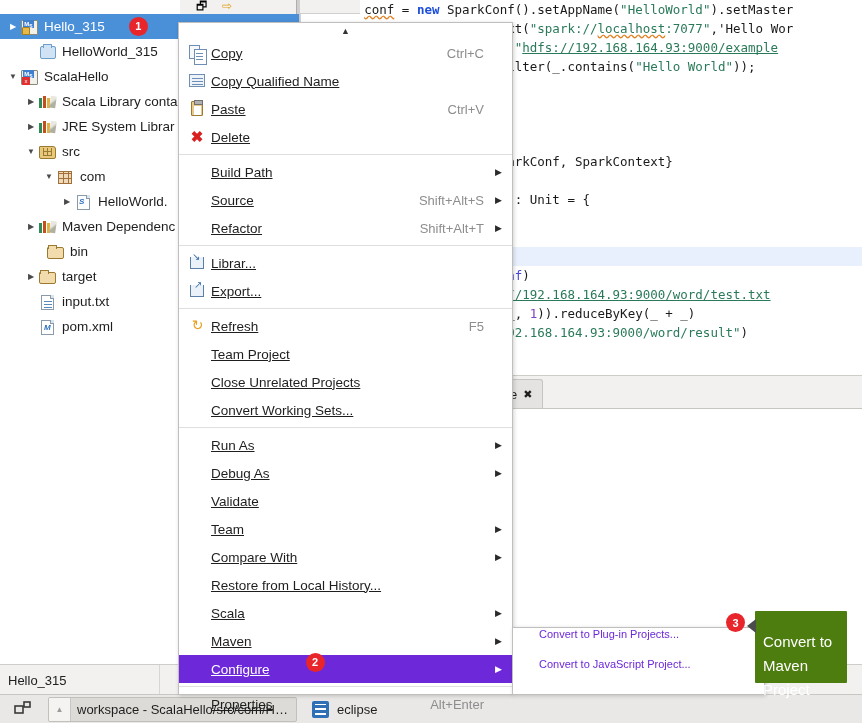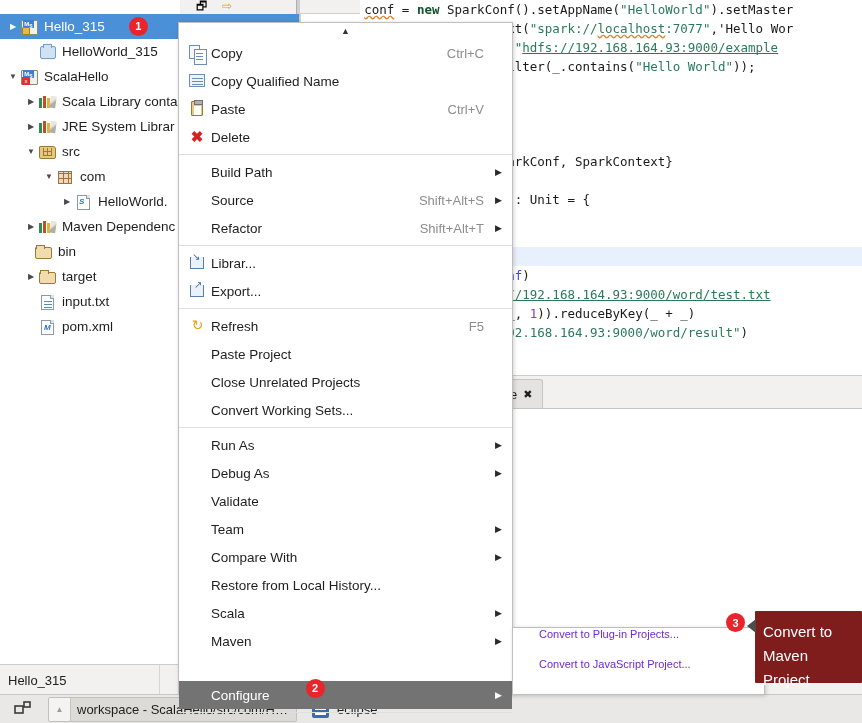--- a/index.html
+++ b/index.html
@@ -22,21 +22,21 @@
   }
   .code-lines {
     position: absolute; left: 0; top: 0; width: 562px;
     font-family: "DejaVu Sans Mono", monospace;
     font-size: 12.5px;
     white-space: pre;
     line-height: 19px;
   }
   .code-line { height: 19px; position: relative; padding-left: 4px; }
   .code-line.hl { background: #e8f0fe; }
-  .tok-kw { color: #14532d; font-weight: bold; }
+  .tok-kw { color: #1d4ed8; font-weight: bold; }
   .tok-str { color: #2a7a5a; }
   .tok-blue { color: #4646d8; }
   .tok-ital { color: #2a9ea9; font-style: italic; }
   .tok-plain { color: #1a1a1a; }
   .tok-num { color: #8040c0; }
   .squig { text-decoration: underline wavy #e08020; text-decoration-skip-ink: none; }
   .ulink { text-decoration: underline; }
 
   
   .toolbar-strip {
@@ -207,23 +207,23 @@
     z-index: 40;
   }
   .ctx-scroll {
     height: 16px; display: flex; align-items: center; justify-content: center;
     font-size: 9px; color: #333;
   }
   .ctx-item {
     position: relative; height: 28px; display: flex; align-items: center;
     font-size: 13.5px; color: #1e1e1e; padding-left: 8px; white-space: nowrap;
   }
-  .ctx-item.sel { background: #737373; color: #ffffff; margin-top: 26px; }
+  .ctx-item.sel { background: #6d28d9; color: #ffffff; }
   .ctx-ico { width: 24px; min-width: 24px; height: 18px; position: relative; }
-  .ctx-label { flex: 0 0 auto; }
+  .ctx-label { flex: 0 0 auto; text-decoration: underline; }
   .ctx-accel {
     position: absolute; right: 28px; color: #8d8d8d; font-size: 13px;
   }
   .ctx-arrow {
     position: absolute; right: 10px; font-size: 9px; color: #2a2a2a;
   }
   .ctx-item.sel .ctx-arrow { color: #ffffff; }
   .ctx-sep { height: 1px; background: #e0dfdd; margin: 3px 0; }
 
   
@@ -261,23 +261,23 @@
     background: #ffffff; border: 1px solid #c0bfbd;
     box-shadow: 1px 1px 4px rgba(0,0,0,0.18); z-index: 45;
   }
   .sub-item {
     height: 30px; display: flex; align-items: flex-start; padding-left: 26px;
     font-size: 11px; color: #6d28d9; white-space: nowrap;
   }
 
   
   .tooltip {
-    position: absolute; left: 755px; top: 611px; width: 107px; height: 72px;
-    background: #7f1d1d; color: #ffffff; z-index: 60;
-    font-size: 15px; line-height: 24px; padding: 9px 6px 0 8px;
+    position: absolute; left: 755px; top: 611px; width: 92px; height: 72px;
+    background: #4d7c0f; color: #ffffff; z-index: 60;
+    font-size: 15px; line-height: 24px; padding: 19px 6px 0 8px;
     border-radius: 1px;
   }
   .tooltip .tail {
     position: absolute; left: -8px; top: 8px; width: 0; height: 0;
     border-top: 7px solid transparent; border-bottom: 7px solid transparent;
     border-right: 9px solid #4c4c4c;
   }
 
   
   .console-pane {
@@ -398,21 +398,21 @@
         <span class="tree-ico">
           <span class="ic-lib">
             <i class="b1"></i>
             <i class="b2"></i>
             <i class="b3"></i>
             <i class="pen"></i>
           </span>
         </span>
         <span class="tree-label">Maven Dependenc</span>
       </div>
-      <div class="tree-row" style="padding-left: 20px;">
+      <div class="tree-row" style="padding-left: 32px;">
         <span class="twisty"></span>
         <span class="tree-ico">
           <span class="ic-folder-open"></span>
         </span>
         <span class="tree-label">bin</span>
       </div>
       <div class="tree-row" style="padding-left: 24px;">
         <span class="twisty">▶</span>
         <span class="tree-ico">
           <span class="ic-folder-open"></span>
@@ -520,21 +520,21 @@
         <div class="ctx-sep"></div>
         <div class="ctx-item">
           <span class="ctx-ico">
             <span class="ico-refresh">↻</span>
           </span>
           <span class="ctx-label">Refresh</span>
           <span class="ctx-accel">F5</span>
         </div>
         <div class="ctx-item">
           <span class="ctx-ico"></span>
-          <span class="ctx-label">Paste Project</span>
+          <span class="ctx-label">Team Project</span>
         </div>
         <div class="ctx-item">
           <span class="ctx-ico"></span>
           <span class="ctx-label">Close Unrelated Projects</span>
         </div>
         <div class="ctx-item">
           <span class="ctx-ico"></span>
           <span class="ctx-label">Convert Working Sets...</span>
         </div>
         <div class="ctx-sep"></div>

